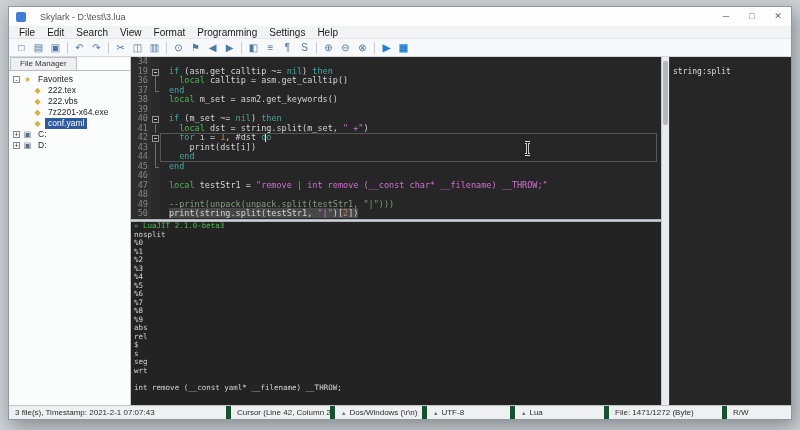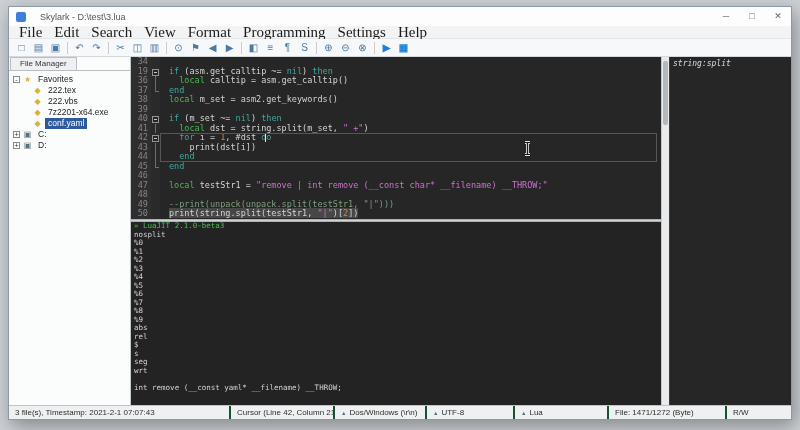--- a/index.html
+++ b/index.html
@@ -15,21 +15,21 @@
               padding:0 0 0 7px; gap:14px; flex:none; }
   .app-icon { width:10px; height:10px; background:#3d7edb; border-radius:2px; flex:none; }
   .title { flex:1; font-size:9px; color:#555; white-space:nowrap; overflow:hidden; }
   .controls { display:flex; height:100%; }
   .ctrl { width:26px; height:100%; border:none; background:transparent; color:#666;
           font-size:9px; line-height:19px; text-align:center; font-family:inherit; }
 
   
   .menubar { height:13px; background:#f2f3f4; display:flex; align-items:center;
              padding-left:4px; border-bottom:1px solid #e3e5e7; flex:none; }
-  .menu-item { font-size:15px; line-height:13px; padding:0 6px; color:#1a1a1a;font-family:Liberation Serif, serif; }
+  .menu-item { font-size:10px; line-height:13px; padding:0 6px; color:#1a1a1a; }
 
   
   .toolbar { height:18px; background:#f7f8f9; border-bottom:1px solid #d5d8da;
              display:flex; align-items:center; padding:0 4px; flex:none; }
   .tool { width:17px; height:15px; border:none; background:transparent; color:#4a7aa8;
           font-size:10px; line-height:15px; text-align:center; padding:0; font-family:inherit; }
   .tool.accent { color:#1f7fd6; font-weight:bold; }
   .tsep { width:1px; height:12px; background:#c9cdd1; margin:0 3px; flex:none; }
 
   
@@ -98,28 +98,28 @@
              line-height:8.5px; color:var(--text); padding-left:3px; }
   .console-line { height:8.5px; white-space:pre; }
   .console-line.info { color:var(--info); }
 
   .scrollbar { width:8px; background:#e8eaec; border-left:1px solid #c3c8cc;
                position:relative; flex:none; }
   .scroll-thumb { position:absolute; left:1px; right:1px; top:4px; height:64px;
                   background:#b4b9be; border-radius:2px; }
 
   .rightpanel { width:122px; background:var(--edbg); border-left:1px solid #3c3c3c;
-                flex:none; padding:2px 3px; font-family:"DejaVu Sans Mono", monospace;
-                font-size:8px; color:#ddd;font-style:italic; }
+                flex:none; padding:10px 3px; font-family:"DejaVu Sans Mono", monospace;
+                font-size:8px; color:#ddd; }
   .symbol-item { line-height:10px; white-space:nowrap; }
 
   
   .statusbar { height:14px; background:#eef0f2; border-top:1px solid #bfc4c8;
                display:flex; align-items:stretch; font-size:8px; color:#2d2d2d; flex:none; }
-  .seg { padding:0 6px; border-right:2px solid #14532d; display:flex; align-items:center;
+  .seg { padding:0 6px; border-right:5px solid #14532d; display:flex; align-items:center;
          gap:3px; white-space:nowrap; overflow:hidden; }
   .seg .tri { font-size:5.5px; color:#5a6b7a; }
   .seg:nth-child(1) { width:222px; }
   .seg:nth-child(2) { width:104px; }
   .seg:nth-child(3) { width:92px; }
   .seg:nth-child(4) { width:88px; }
   .seg:nth-child(5) { width:94px; }
   .seg:nth-child(6) { width:118px; }
   .seg:nth-child(7) { flex:1; border-right:none; }
 </style>

